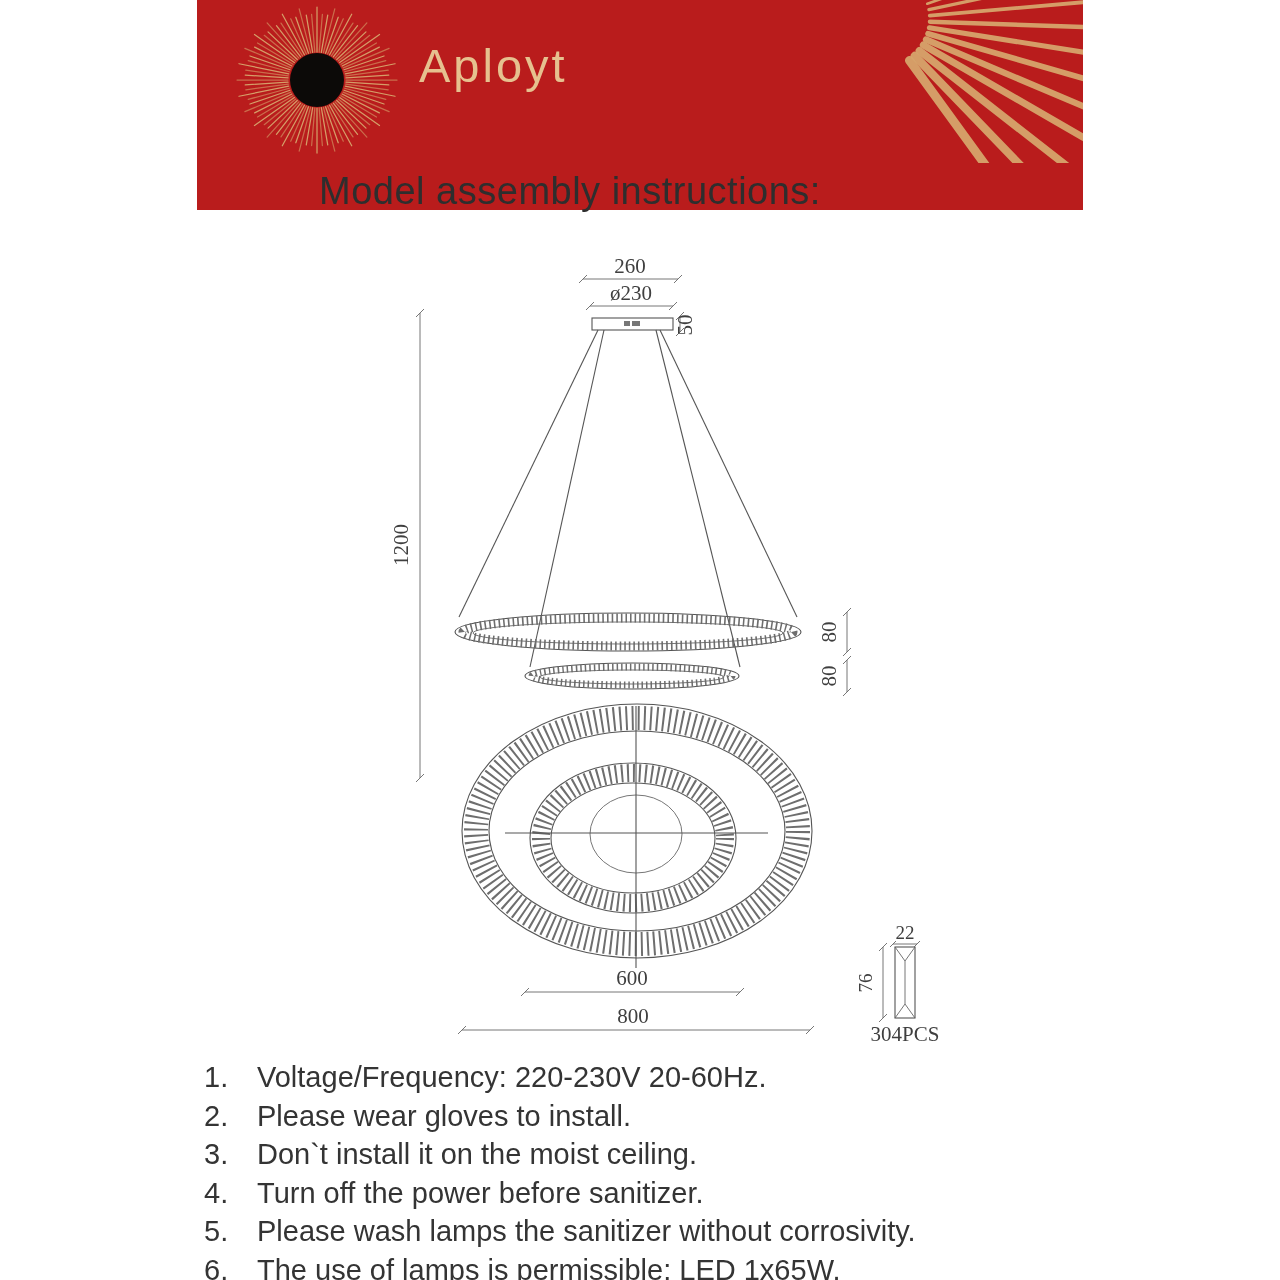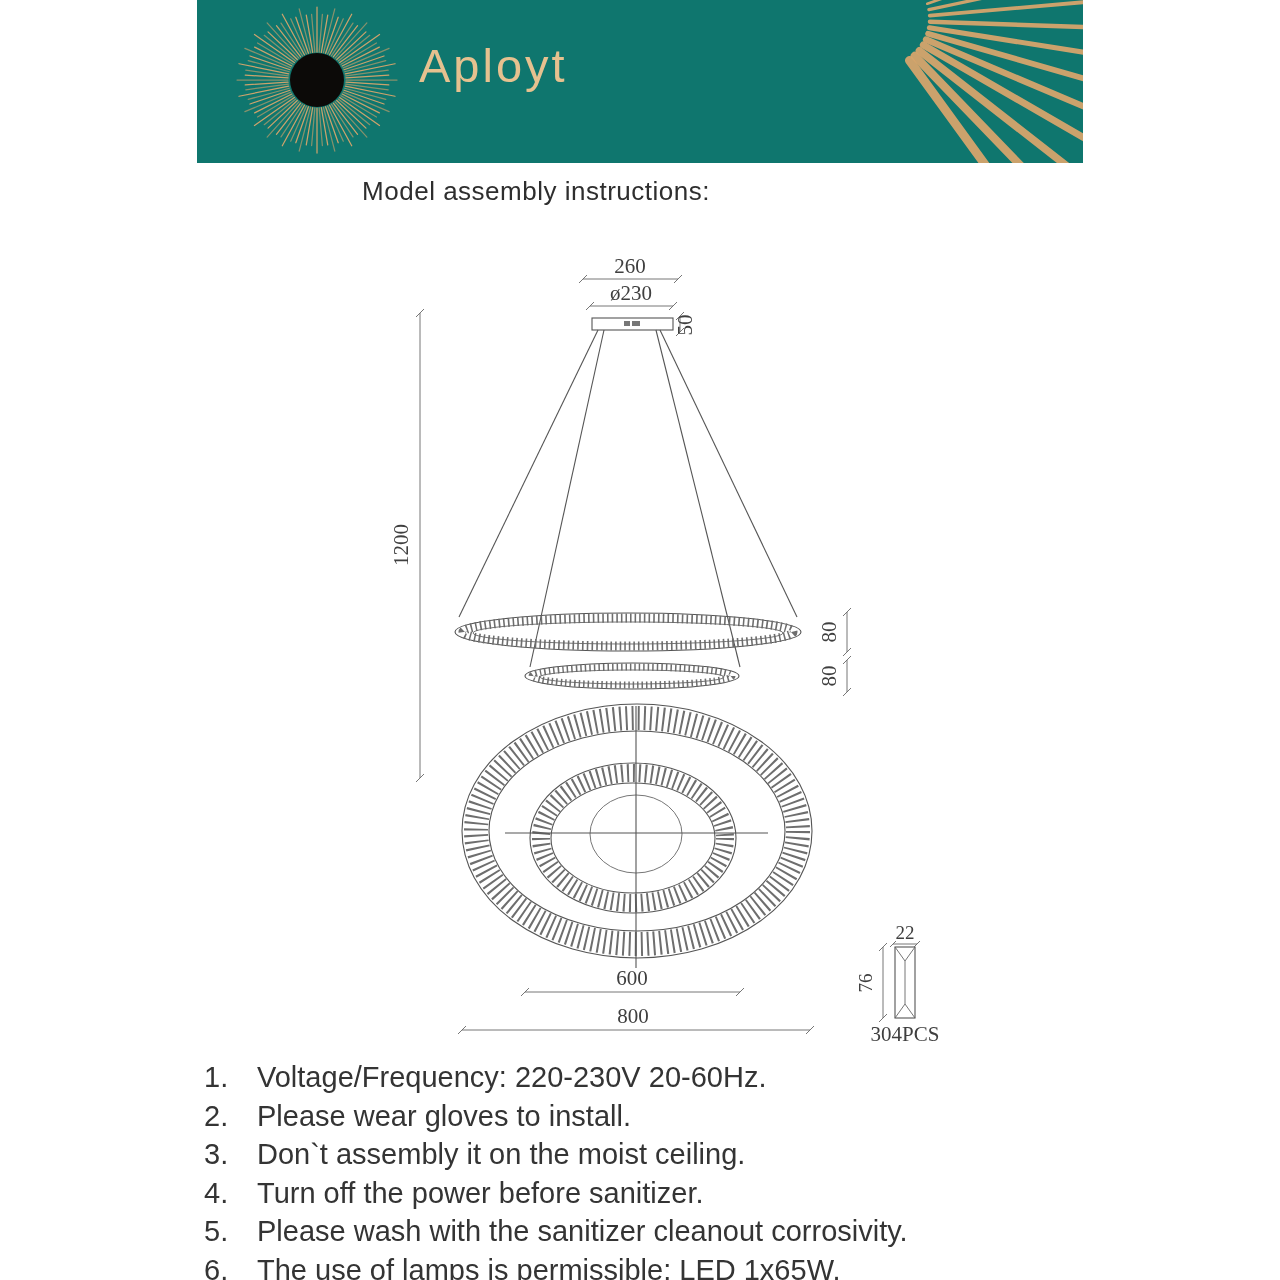--- a/index.html
+++ b/index.html
@@ -1,28 +1,28 @@
 <!DOCTYPE html>
 <html><head>
 <meta charset="utf-8">
 <style>
   html,body{margin:0;padding:0;background:#ffffff;}
   .page{position:relative;width:1280px;height:1280px;background:#ffffff;overflow:hidden;
         font-family:"Liberation Sans",sans-serif;}
 
   
-  .banner{position:absolute;left:197px;top:0;width:886px;height:163px;background:#0f766e;overflow:hidden;}
+  .banner{position:absolute;left:197px;top:0;width:886px;height:210px;background:#b91c1c;overflow:hidden;}
   .banner svg{position:absolute;left:0;top:0;}
   .brand-text{position:absolute;left:222px;top:38px;width:380px;
               font-family:"Liberation Sans",sans-serif;font-weight:400;
               font-size:47px;letter-spacing:3px;color:#e6c18f;}
 
   
   .title-block{position:absolute;left:0;top:174px;width:1072px;text-align:center;
-               color:#2e2e2e;font-size:26px;line-height:34px;letter-spacing:0.5px;}
+               color:#2e2e2e;font-size:38px;line-height:34px;letter-spacing:0.5px;padding-left:34px;}
 
   
   .drawing{position:absolute;left:340px;top:255px;}
   .ln{stroke:#555;stroke-width:1.1;fill:none;}
   .thin{stroke:#666;stroke-width:0.9;fill:none;}
   .rib{fill:none;stroke:#6e6e6e;}
   .dim{font-family:"Liberation Serif","DejaVu Serif",serif;font-size:21px;fill:#3f3f3f;}
   .dim-s{font-family:"Liberation Serif","DejaVu Serif",serif;font-size:19px;fill:#3f3f3f;}
 
   
@@ -269,29 +269,29 @@
     <div class="inst-row">
       <span class="inst-num">1.</span>
       <span class="inst-text">Voltage/Frequency: 220-230V 20-60Hz.</span>
     </div>
     <div class="inst-row">
       <span class="inst-num">2.</span>
       <span class="inst-text">Please wear gloves to install.</span>
     </div>
     <div class="inst-row">
       <span class="inst-num">3.</span>
-      <span class="inst-text">Don`t assembly it on the moist ceiling.</span>
+      <span class="inst-text">Don`t install it on the moist ceiling.</span>
     </div>
     <div class="inst-row">
       <span class="inst-num">4.</span>
       <span class="inst-text">Turn off the power before sanitizer.</span>
     </div>
     <div class="inst-row">
       <span class="inst-num">5.</span>
-      <span class="inst-text">Please wash with the sanitizer cleanout corrosivity.</span>
+      <span class="inst-text">Please wash lamps the sanitizer without corrosivity.</span>
     </div>
     <div class="inst-row">
       <span class="inst-num">6.</span>
       <span class="inst-text">The use of lamps is permissible: LED 1x65W.</span>
     </div>
   </div>
 
 </div>
 
 </body></html>

